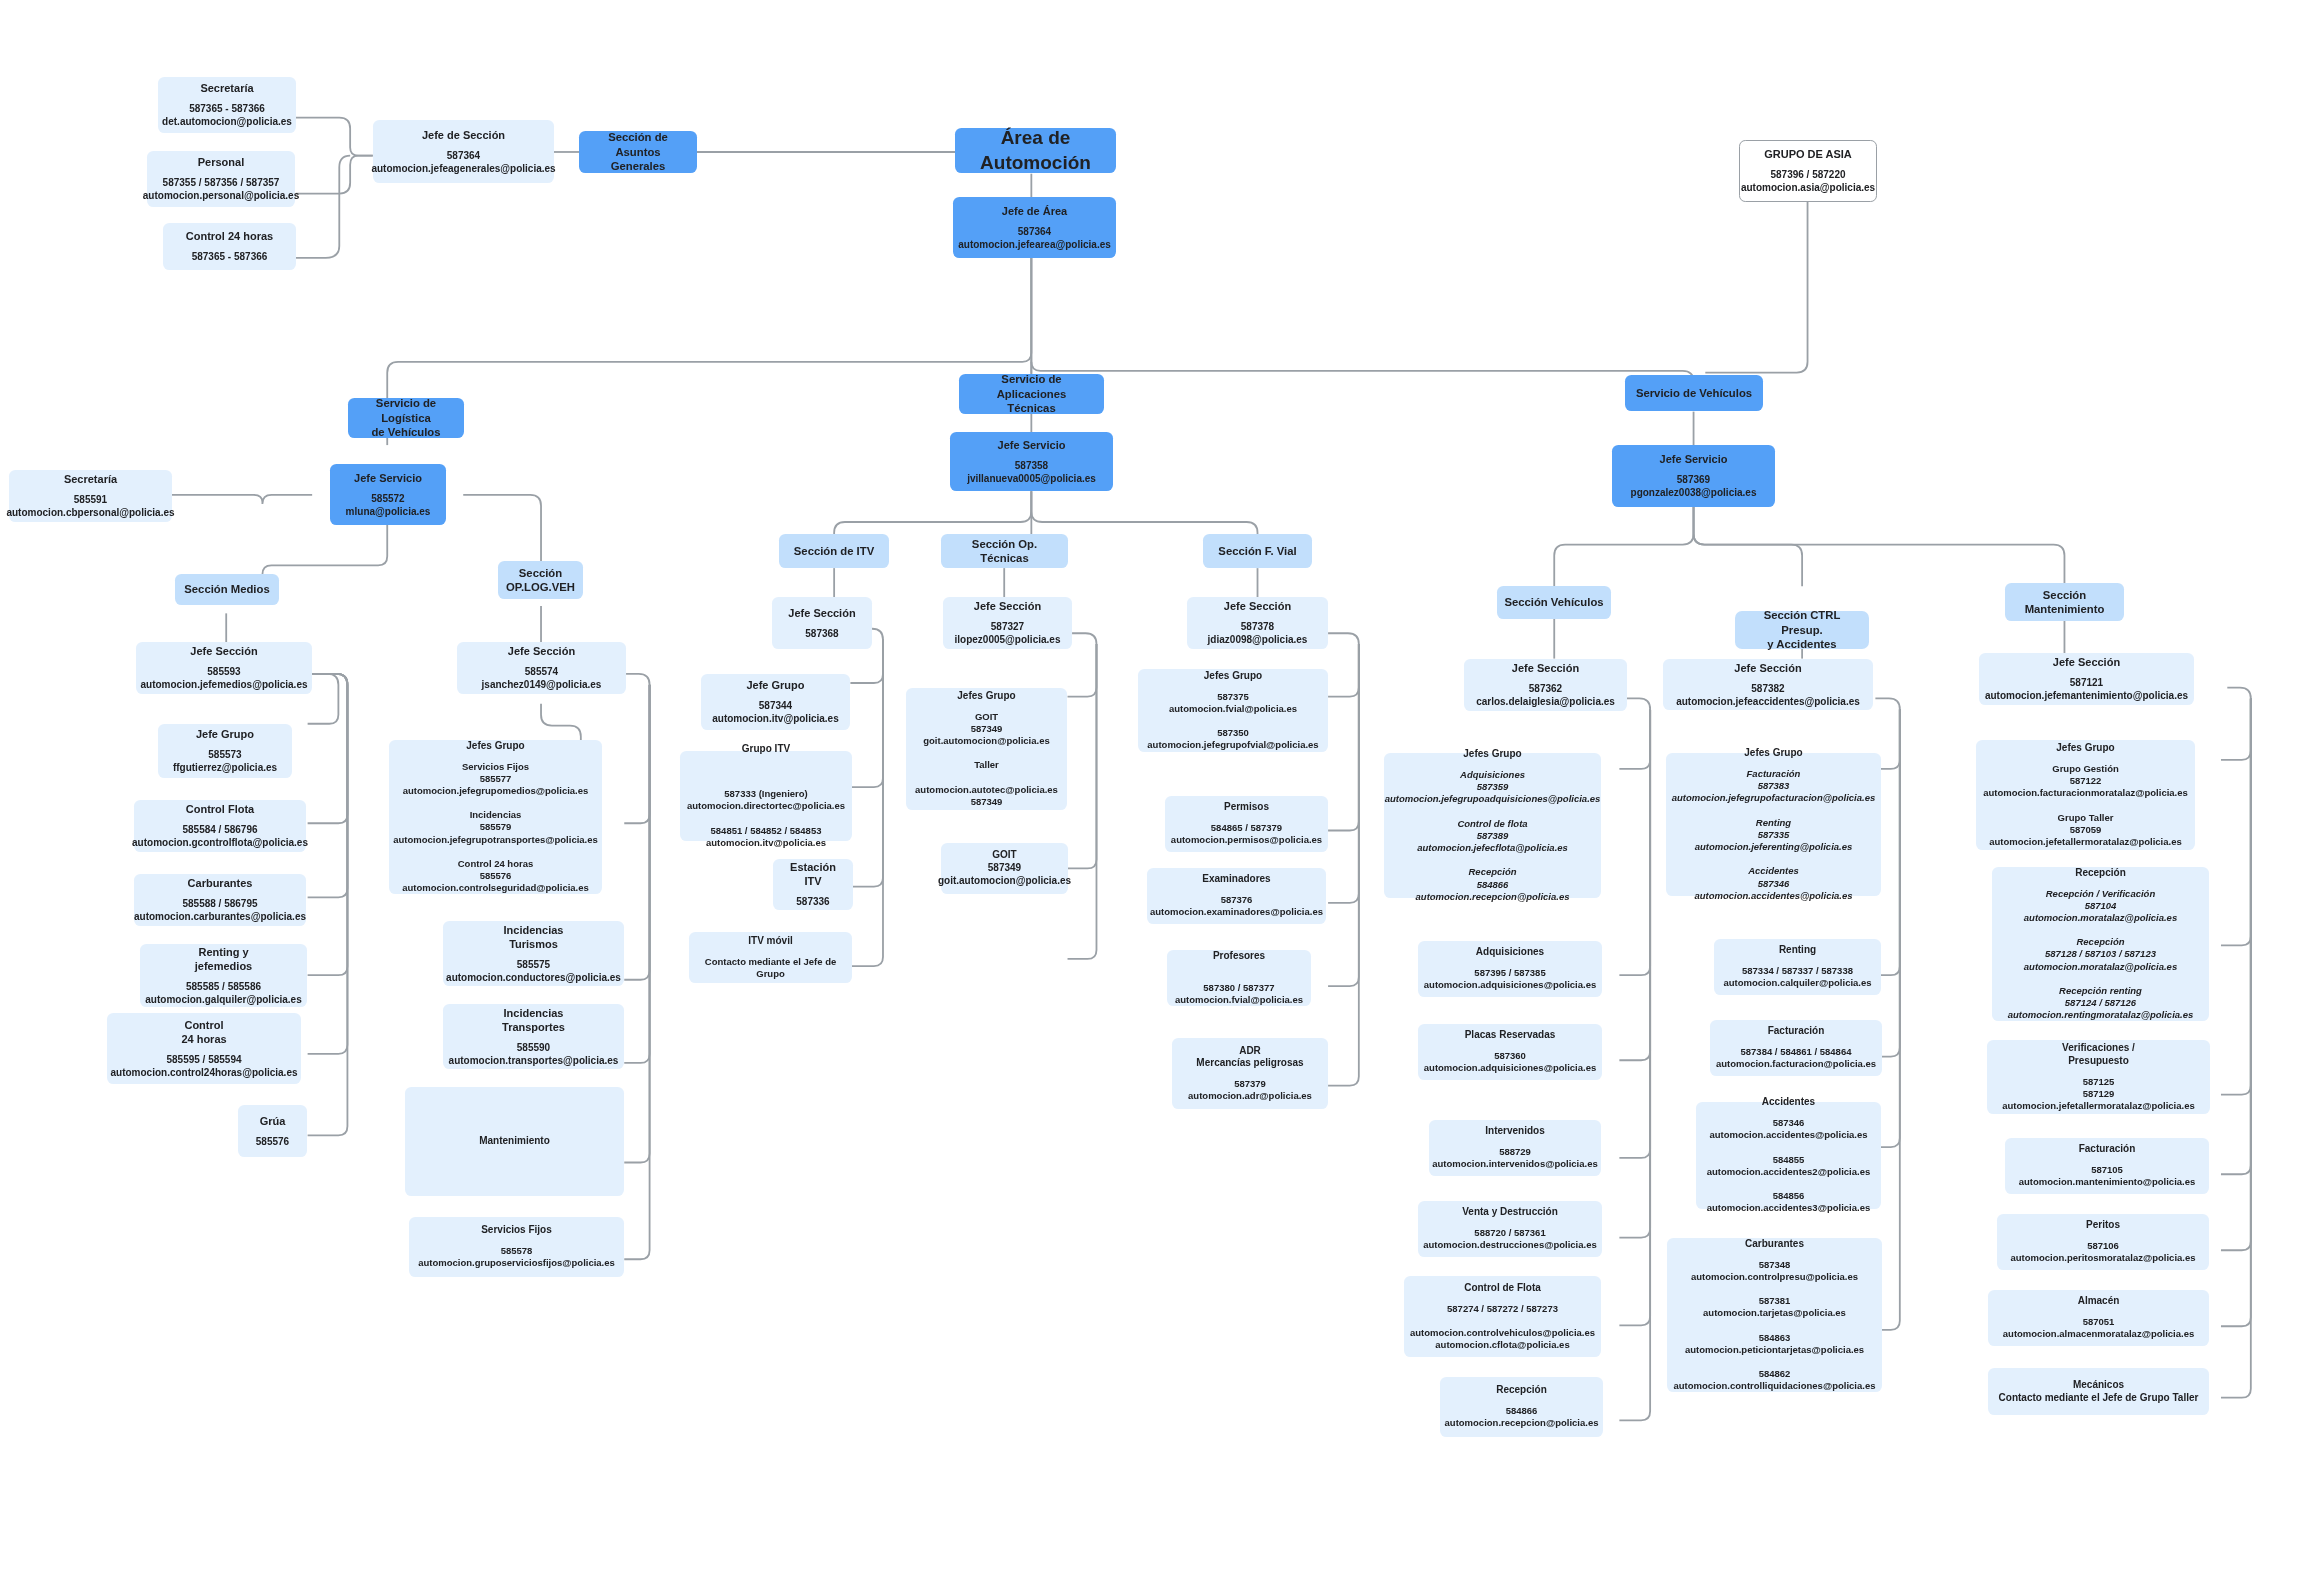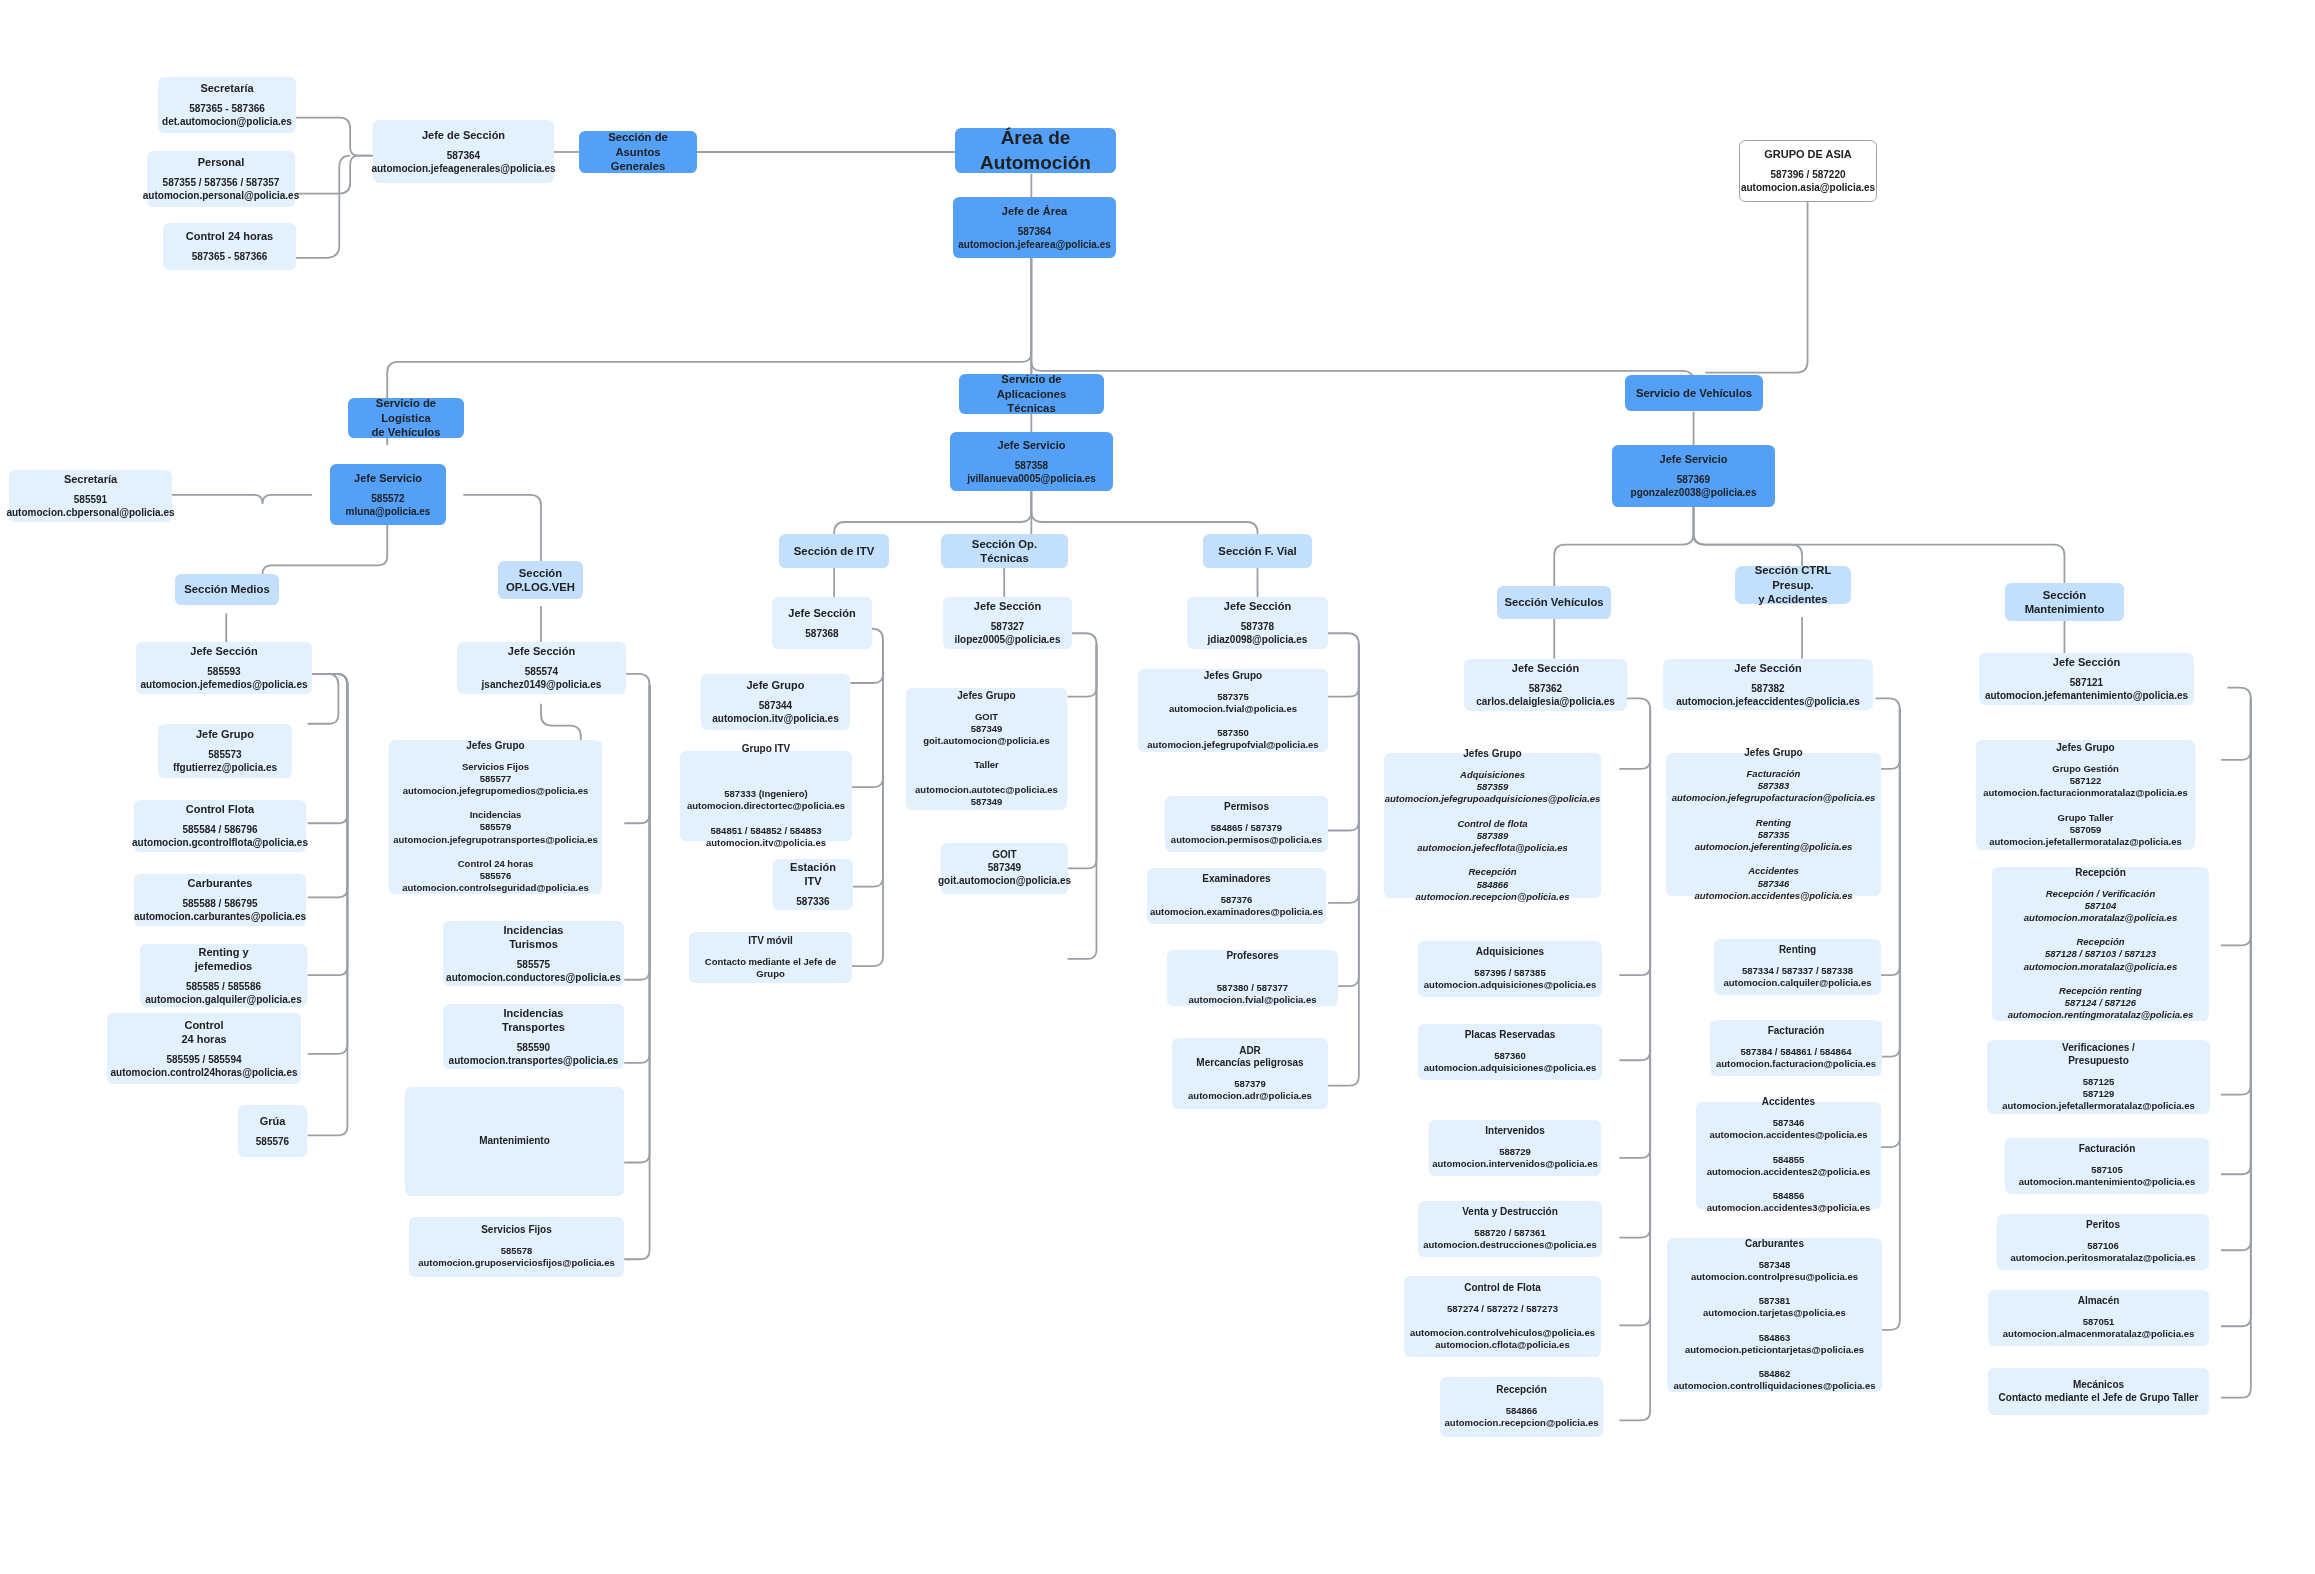--- a/index.html
+++ b/index.html
@@ -429,21 +429,21 @@
     <div class="sub">584865  / 587379
 automocion.permisos@policia.es</div>
   </div>
 
   <div class="node lightblue xtiny" style="left:1147px; top:868px; width:179px; height:56px;">
     <div class="ttl">Examinadores</div>
     <div class="sub">587376
 automocion.examinadores@policia.es</div>
   </div>
 
-  <div class="node lightblue xtiny" style="left:1167px; top:950px; width:171px; height:56px;gap:11px;">
+  <div class="node lightblue xtiny" style="left:1167px; top:950px; width:144px; height:56px;gap:11px;">
     <div class="ttl">Profesores</div>
     <div class="sub">587380 / 587377
 automocion.fvial@policia.es</div>
   </div>
 
   <div class="node lightblue xtiny" style="left:1172px; top:1038px; width:156px; height:71px;">
     <div class="ttl">ADR
 Mercancías peligrosas</div>
     <div class="sub">587379
 automocion.adr@policia.es</div>
@@ -515,21 +515,21 @@
 automocion.controlvehiculos@policia.es
 automocion.cflota@policia.es</div>
   </div>
 
   <div class="node lightblue xtiny" style="left:1440px; top:1377px; width:163px; height:60px;">
     <div class="ttl">Recepción</div>
     <div class="sub">584866
 automocion.recepcion@policia.es</div>
   </div>
 
-  <div class="node midblue chip" style="left:1735px; top:566px; width:116px; height:38px;border-radius:7px;">
+  <div class="node midblue chip" style="left:1735px; top:611px; width:134px; height:38px;border-radius:7px;">
     <div class="ttl">Sección CTRL Presup.
 y Accidentes</div>
   </div>
 
   <div class="node lightblue tiny" style="left:1663px; top:659px; width:210px; height:51px;">
     <div class="ttl">Jefe Sección</div>
     <div class="sub">587382
 automocion.jefeaccidentes@policia.es</div>
   </div>
 

